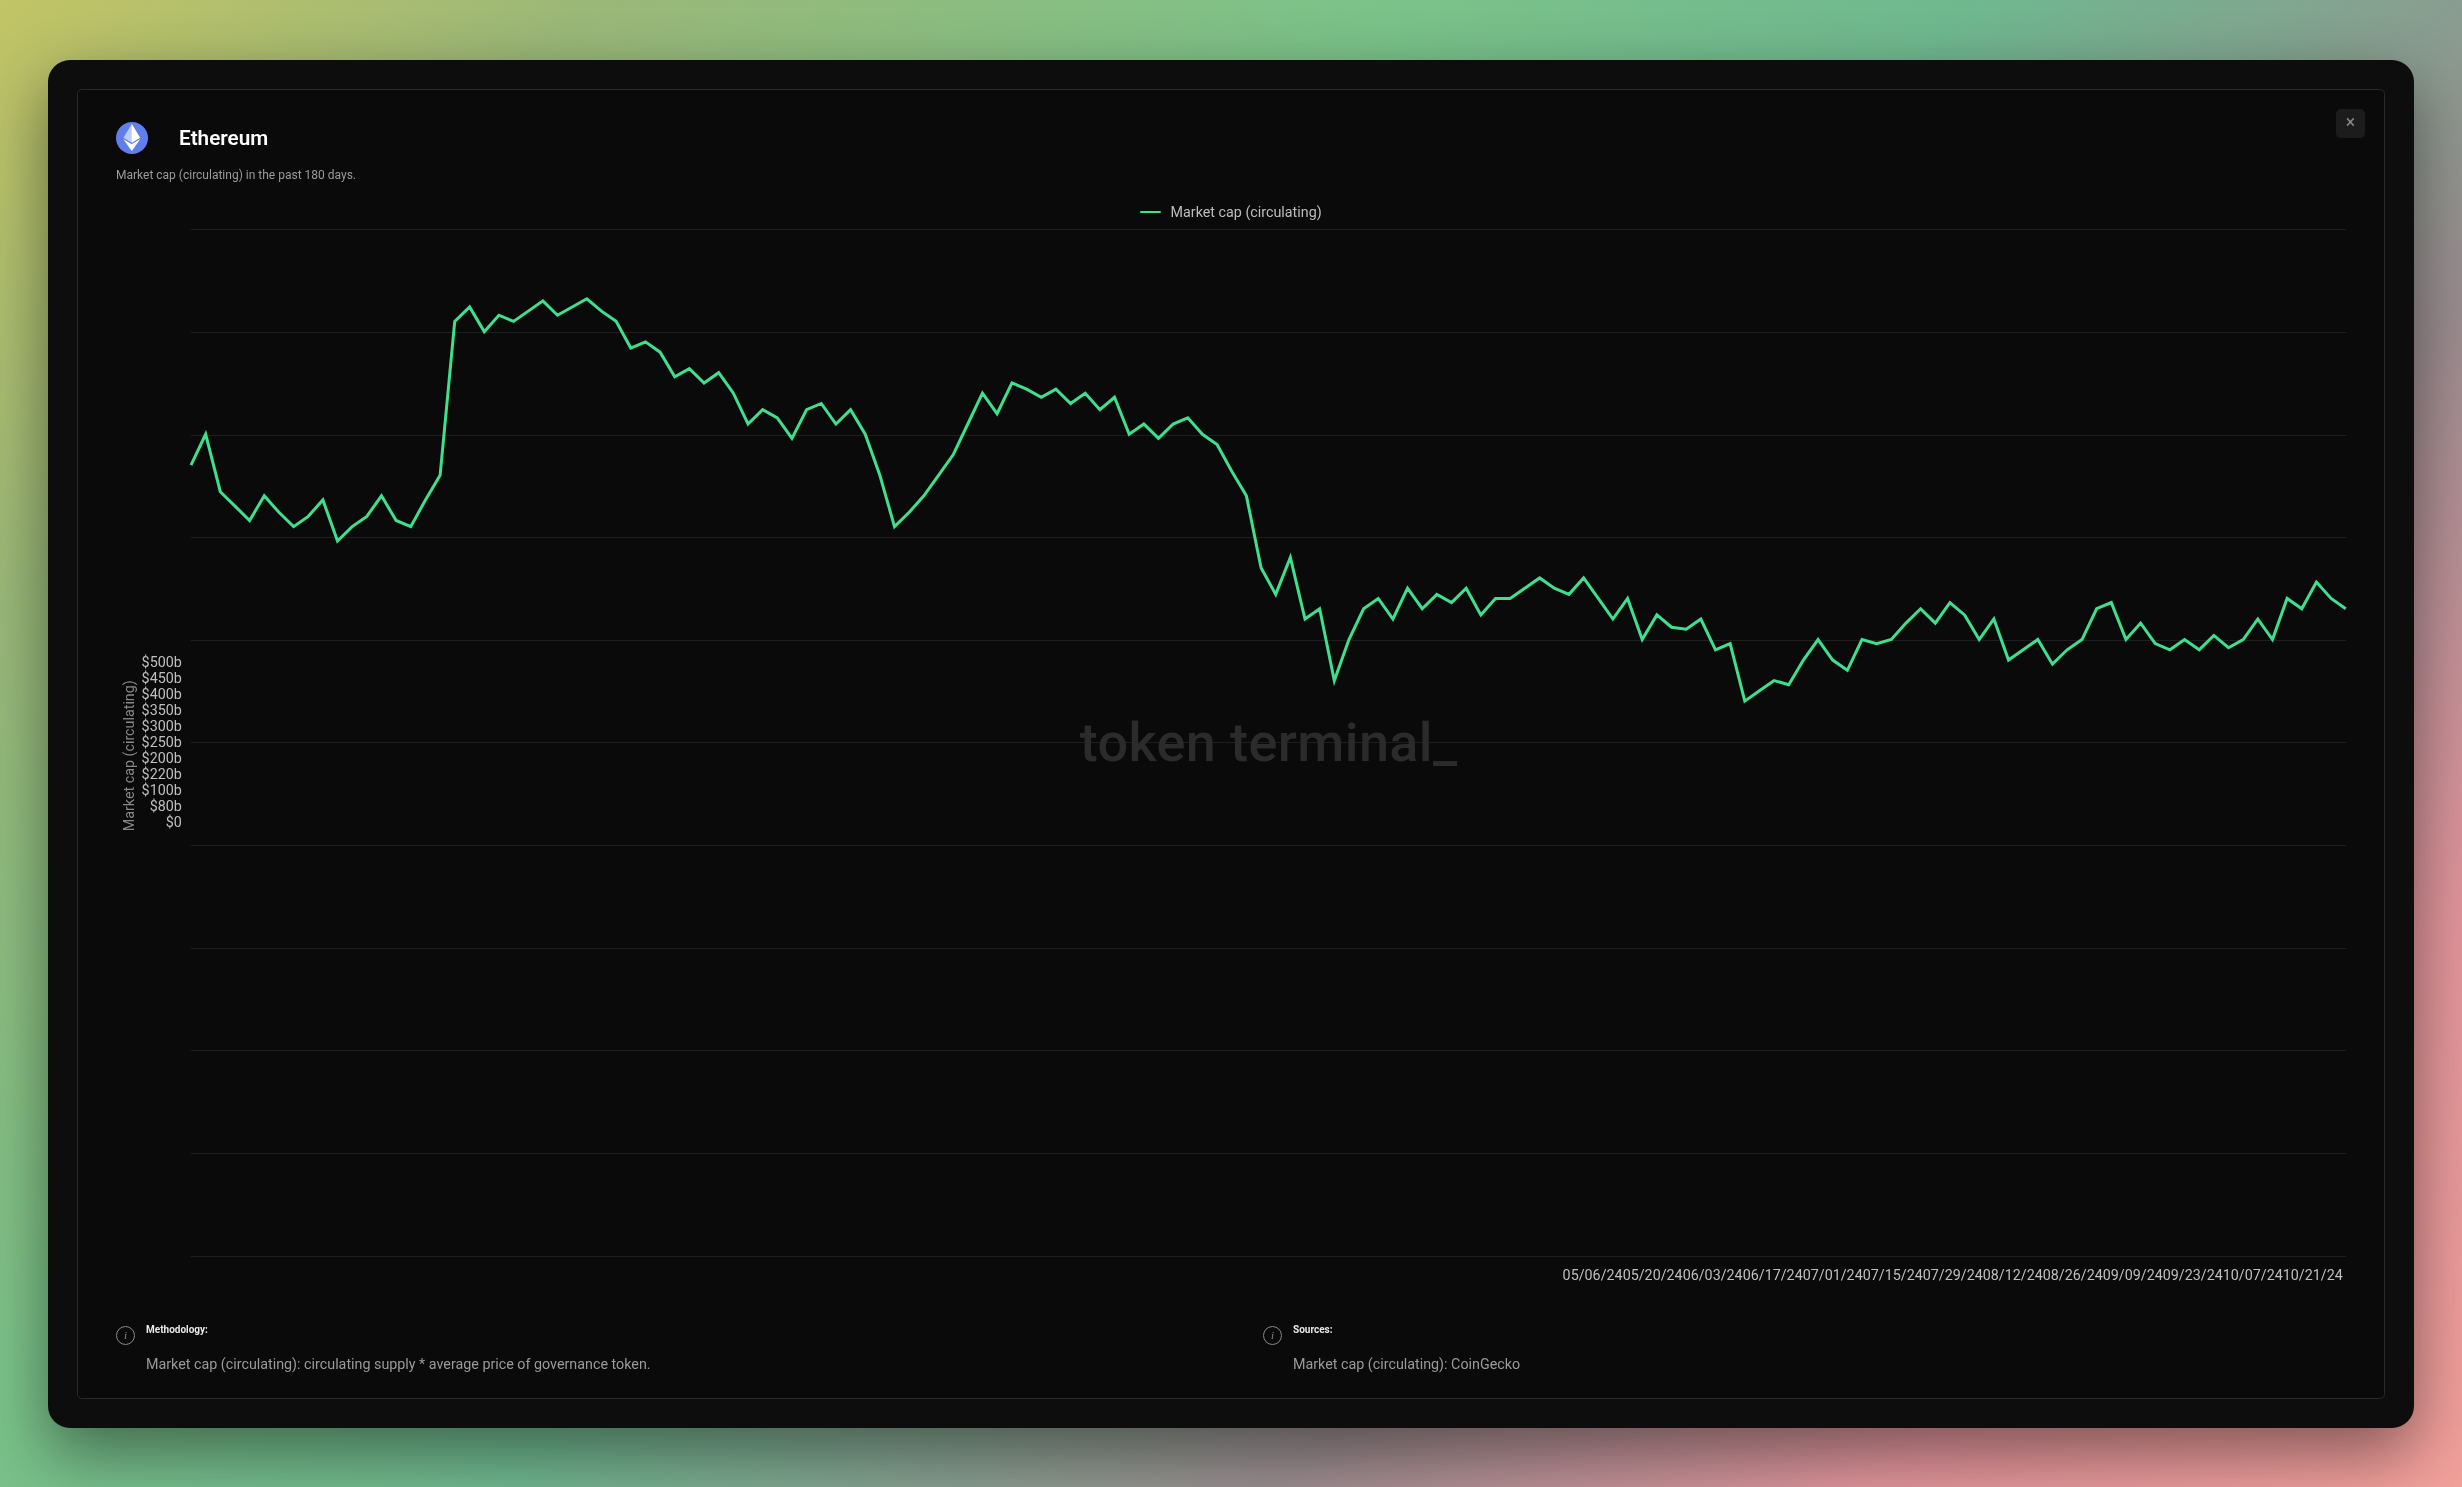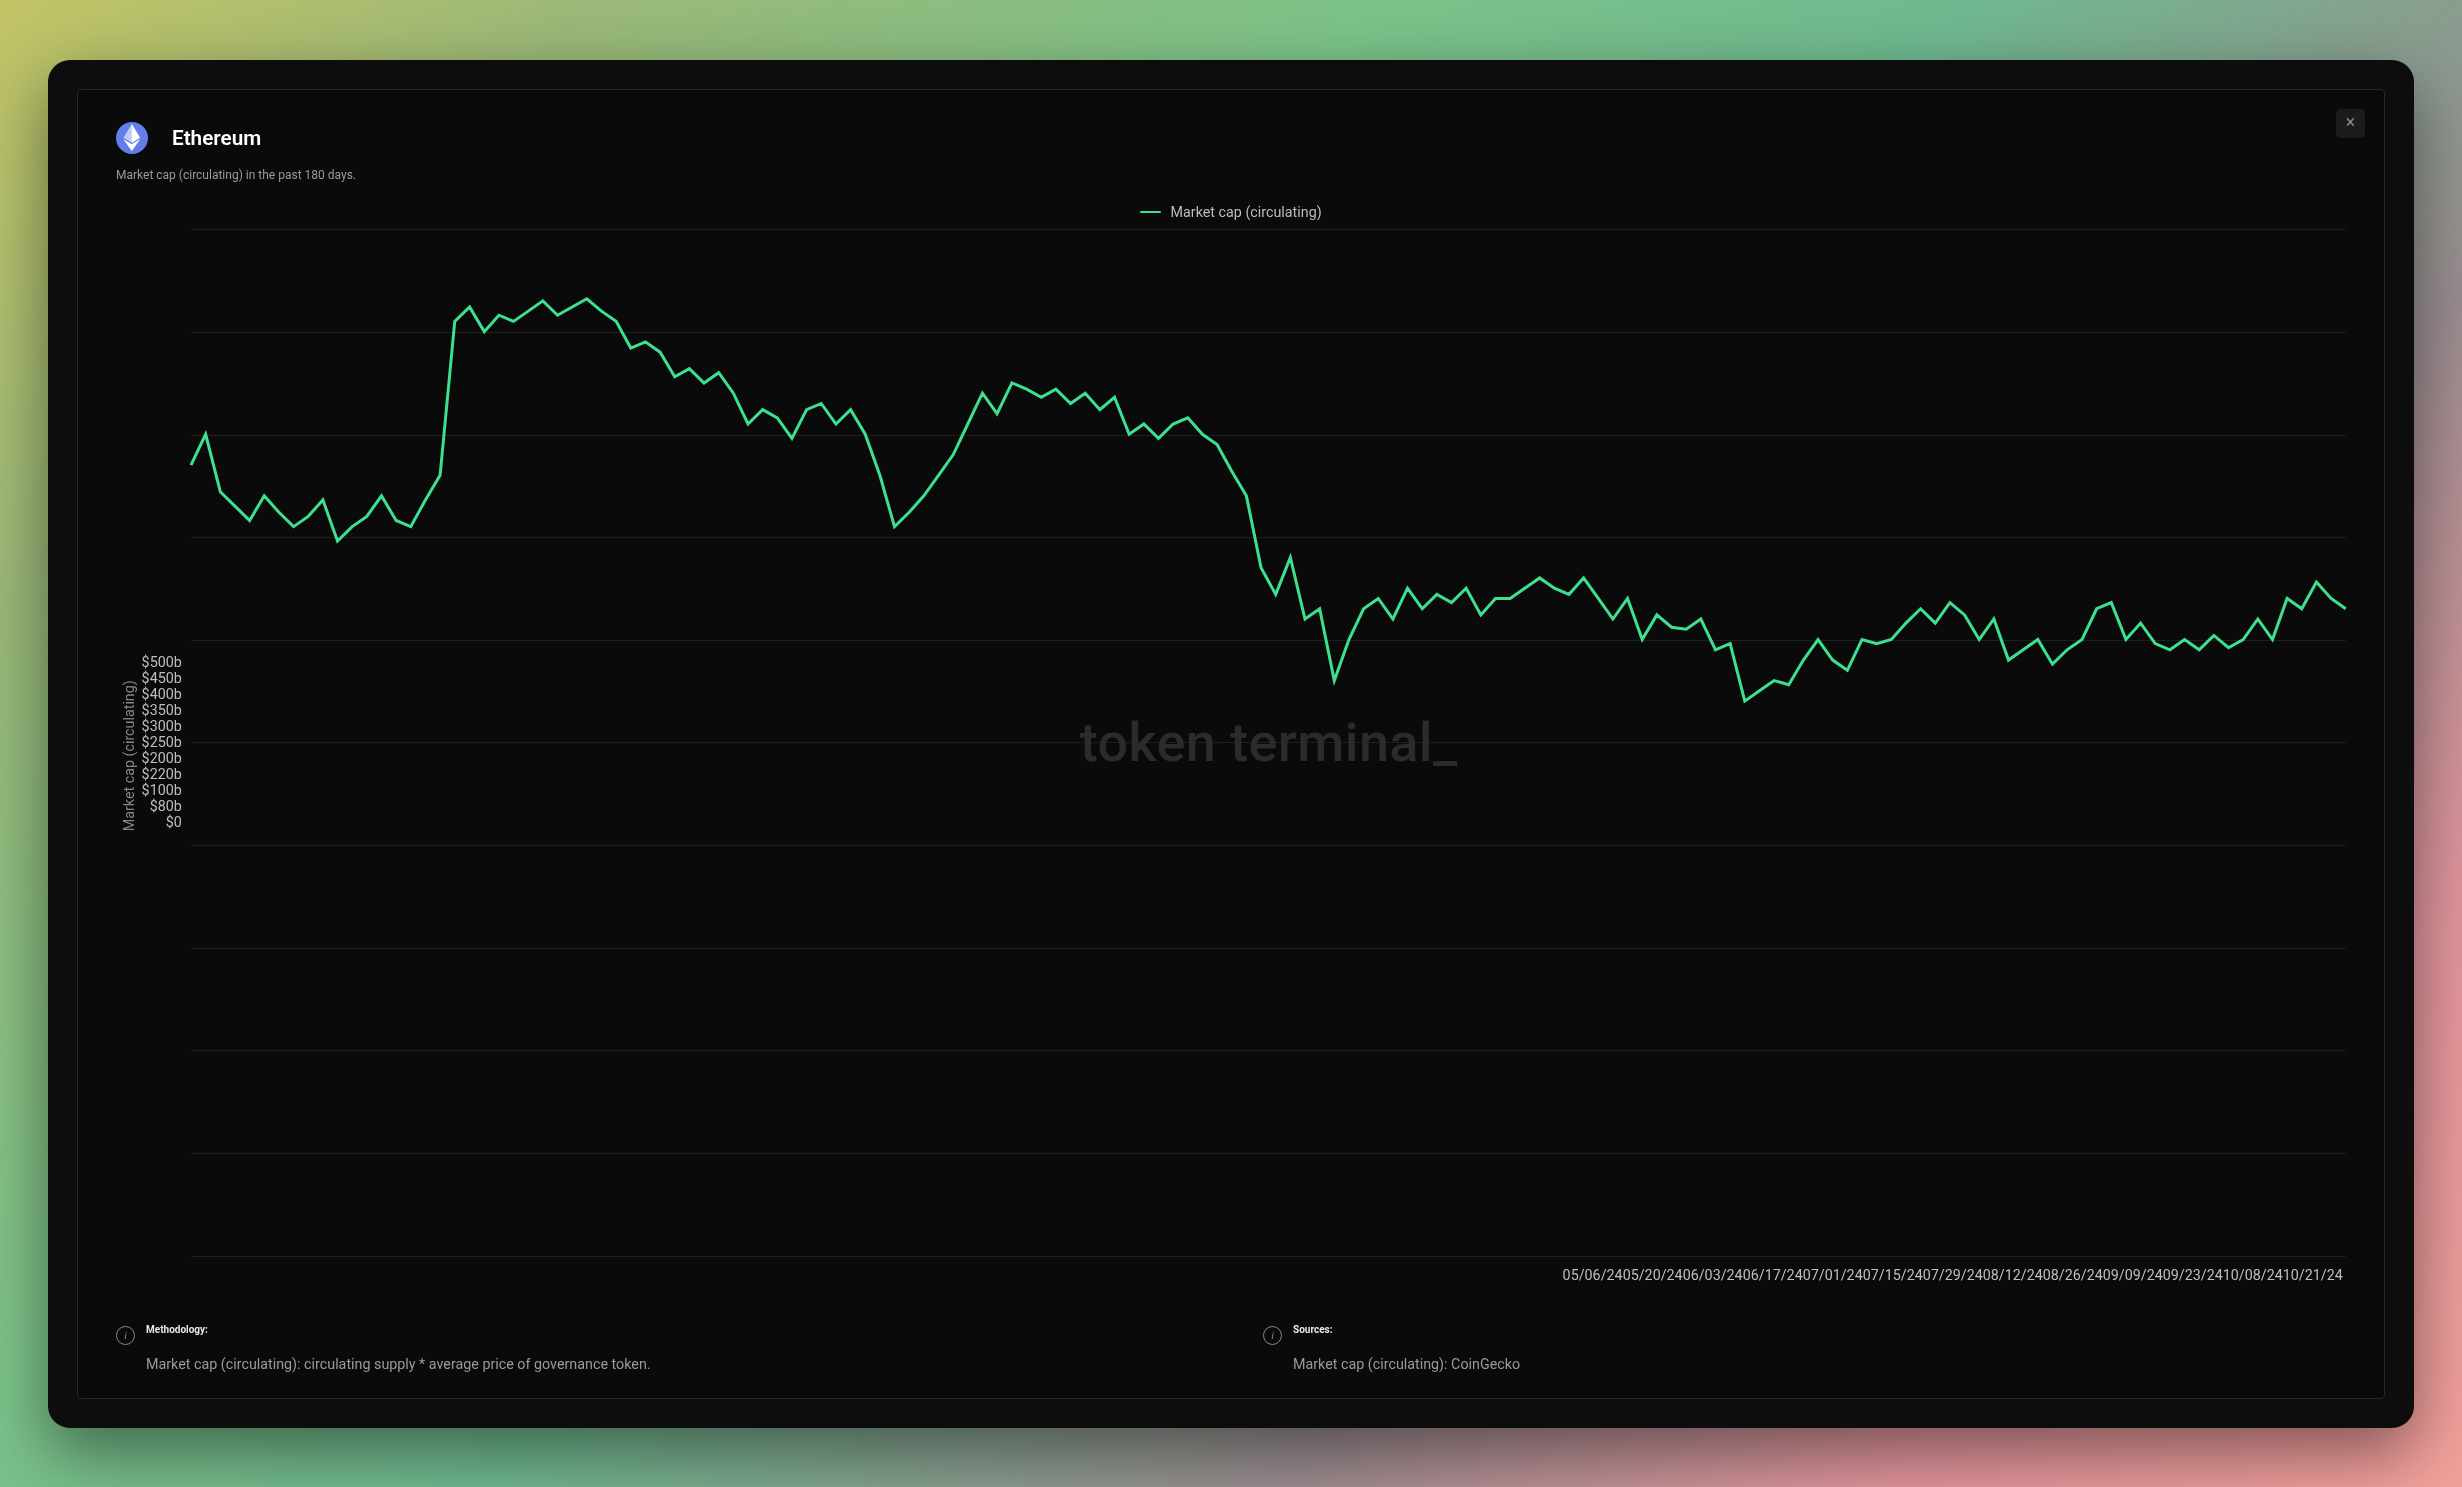--- a/index.html
+++ b/index.html
@@ -21,21 +21,21 @@
   background:#0a0a0a;border:0.8px solid #2a2a2a;border-radius:4.8px;
   padding:32px 38px 25.5px 38px;
   display:flex;flex-direction:column;
   position:relative;
 }
 .close-btn{
   position:absolute;top:19px;right:19px;width:29px;height:29px;
   background:#1c1c1c;border-radius:4.8px;display:flex;align-items:center;justify-content:center;
   cursor:pointer;color:#888;font-size:17.5px;line-height:1;
 }
-.header-row{display:flex;align-items:center;gap:24px;margin-bottom:14.3px}
+.header-row{display:flex;align-items:center;gap:31px;margin-bottom:14.3px}
 .eth-icon{
   width:32px;height:32px;border-radius:50%;
   background:#627eea;display:flex;align-items:center;justify-content:center;
 }
 .eth-icon svg{width:17.5px;height:27px}
 .title{color:#fff;font-size:20.7px;font-weight:600}
 .subtitle{color:#9a9a9a;font-size:12px;margin-bottom:22px}
 .legend{display:flex;justify-content:center;align-items:center;gap:9.5px;margin-bottom:9.5px}
 .legend-line{width:20.7px;height:2.4px;background:#3de08f;border-radius:1.6px}
 .legend-text{color:#bdbdbd;font-size:14.3px}
@@ -130,21 +130,21 @@
               <span>05/20/24</span>
               <span>06/03/24</span>
               <span>06/17/24</span>
               <span>07/01/24</span>
               <span>07/15/24</span>
               <span>07/29/24</span>
               <span>08/12/24</span>
               <span>08/26/24</span>
               <span>09/09/24</span>
               <span>09/23/24</span>
-              <span>10/08/24</span>
+              <span>10/07/24</span>
               <span>10/21/24</span>
             </div>
         </div>
       </div>
     </div>
 
     <div class="footer">
       <div class="foot-col">
         <div class="info-icon">i</div>
         <div>

